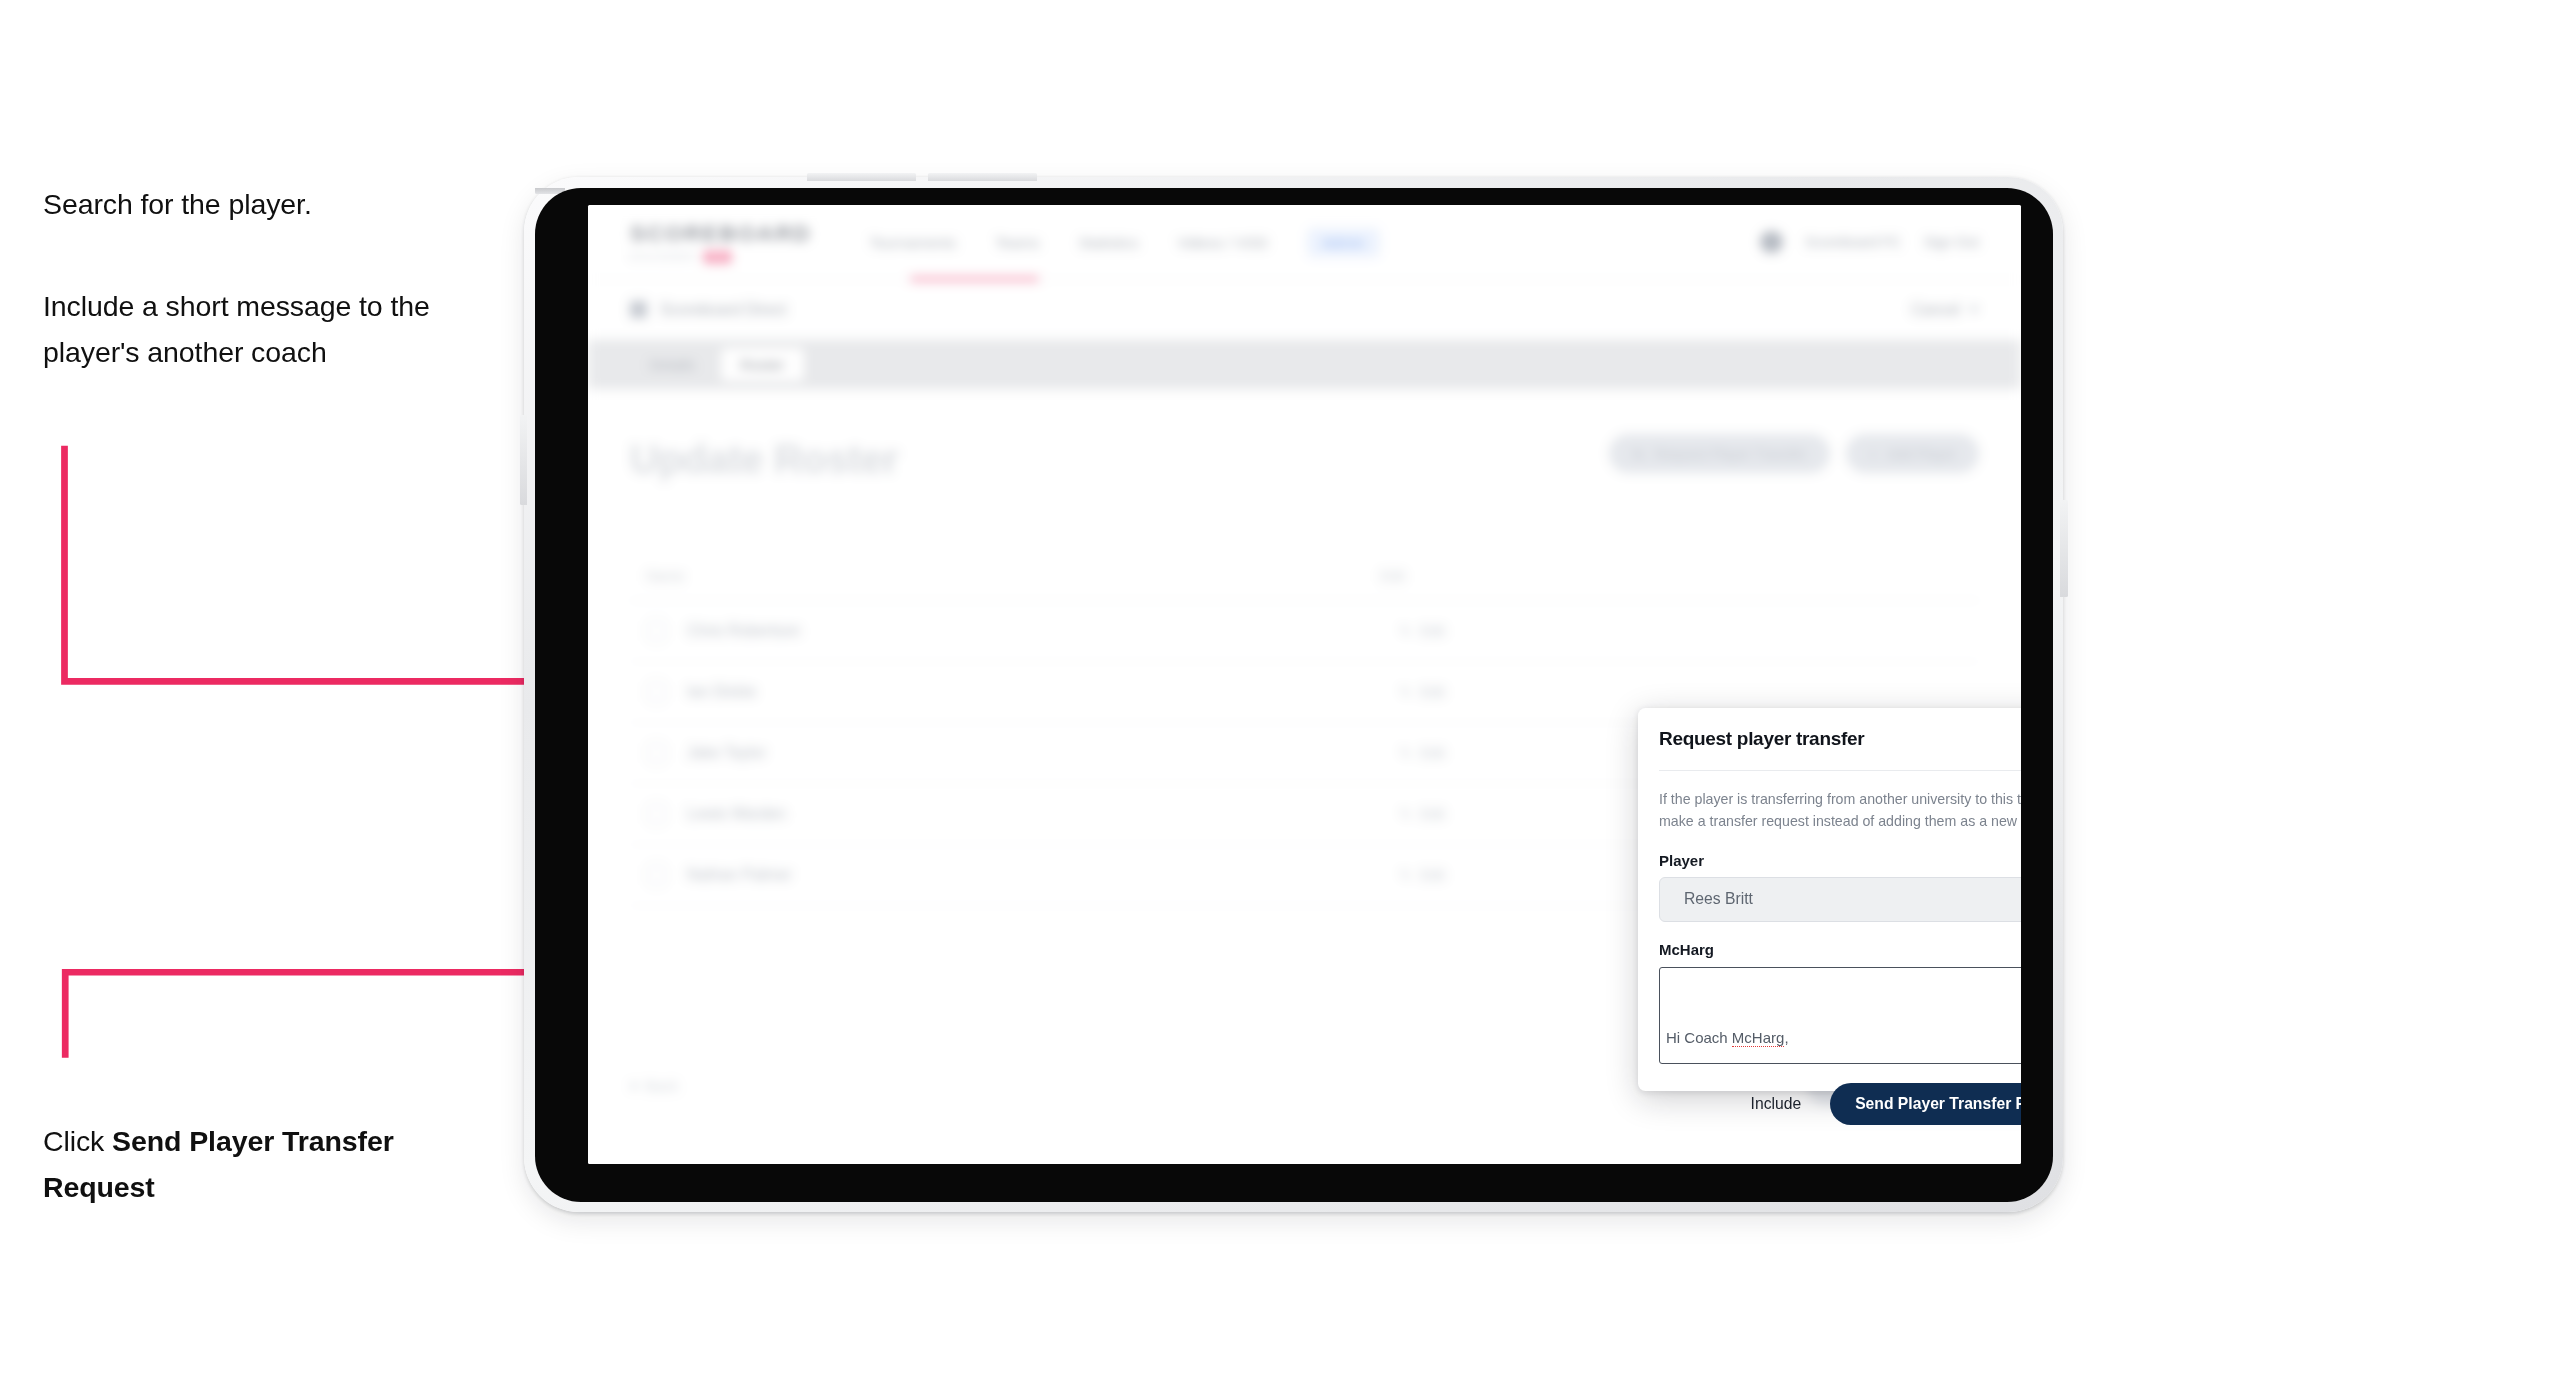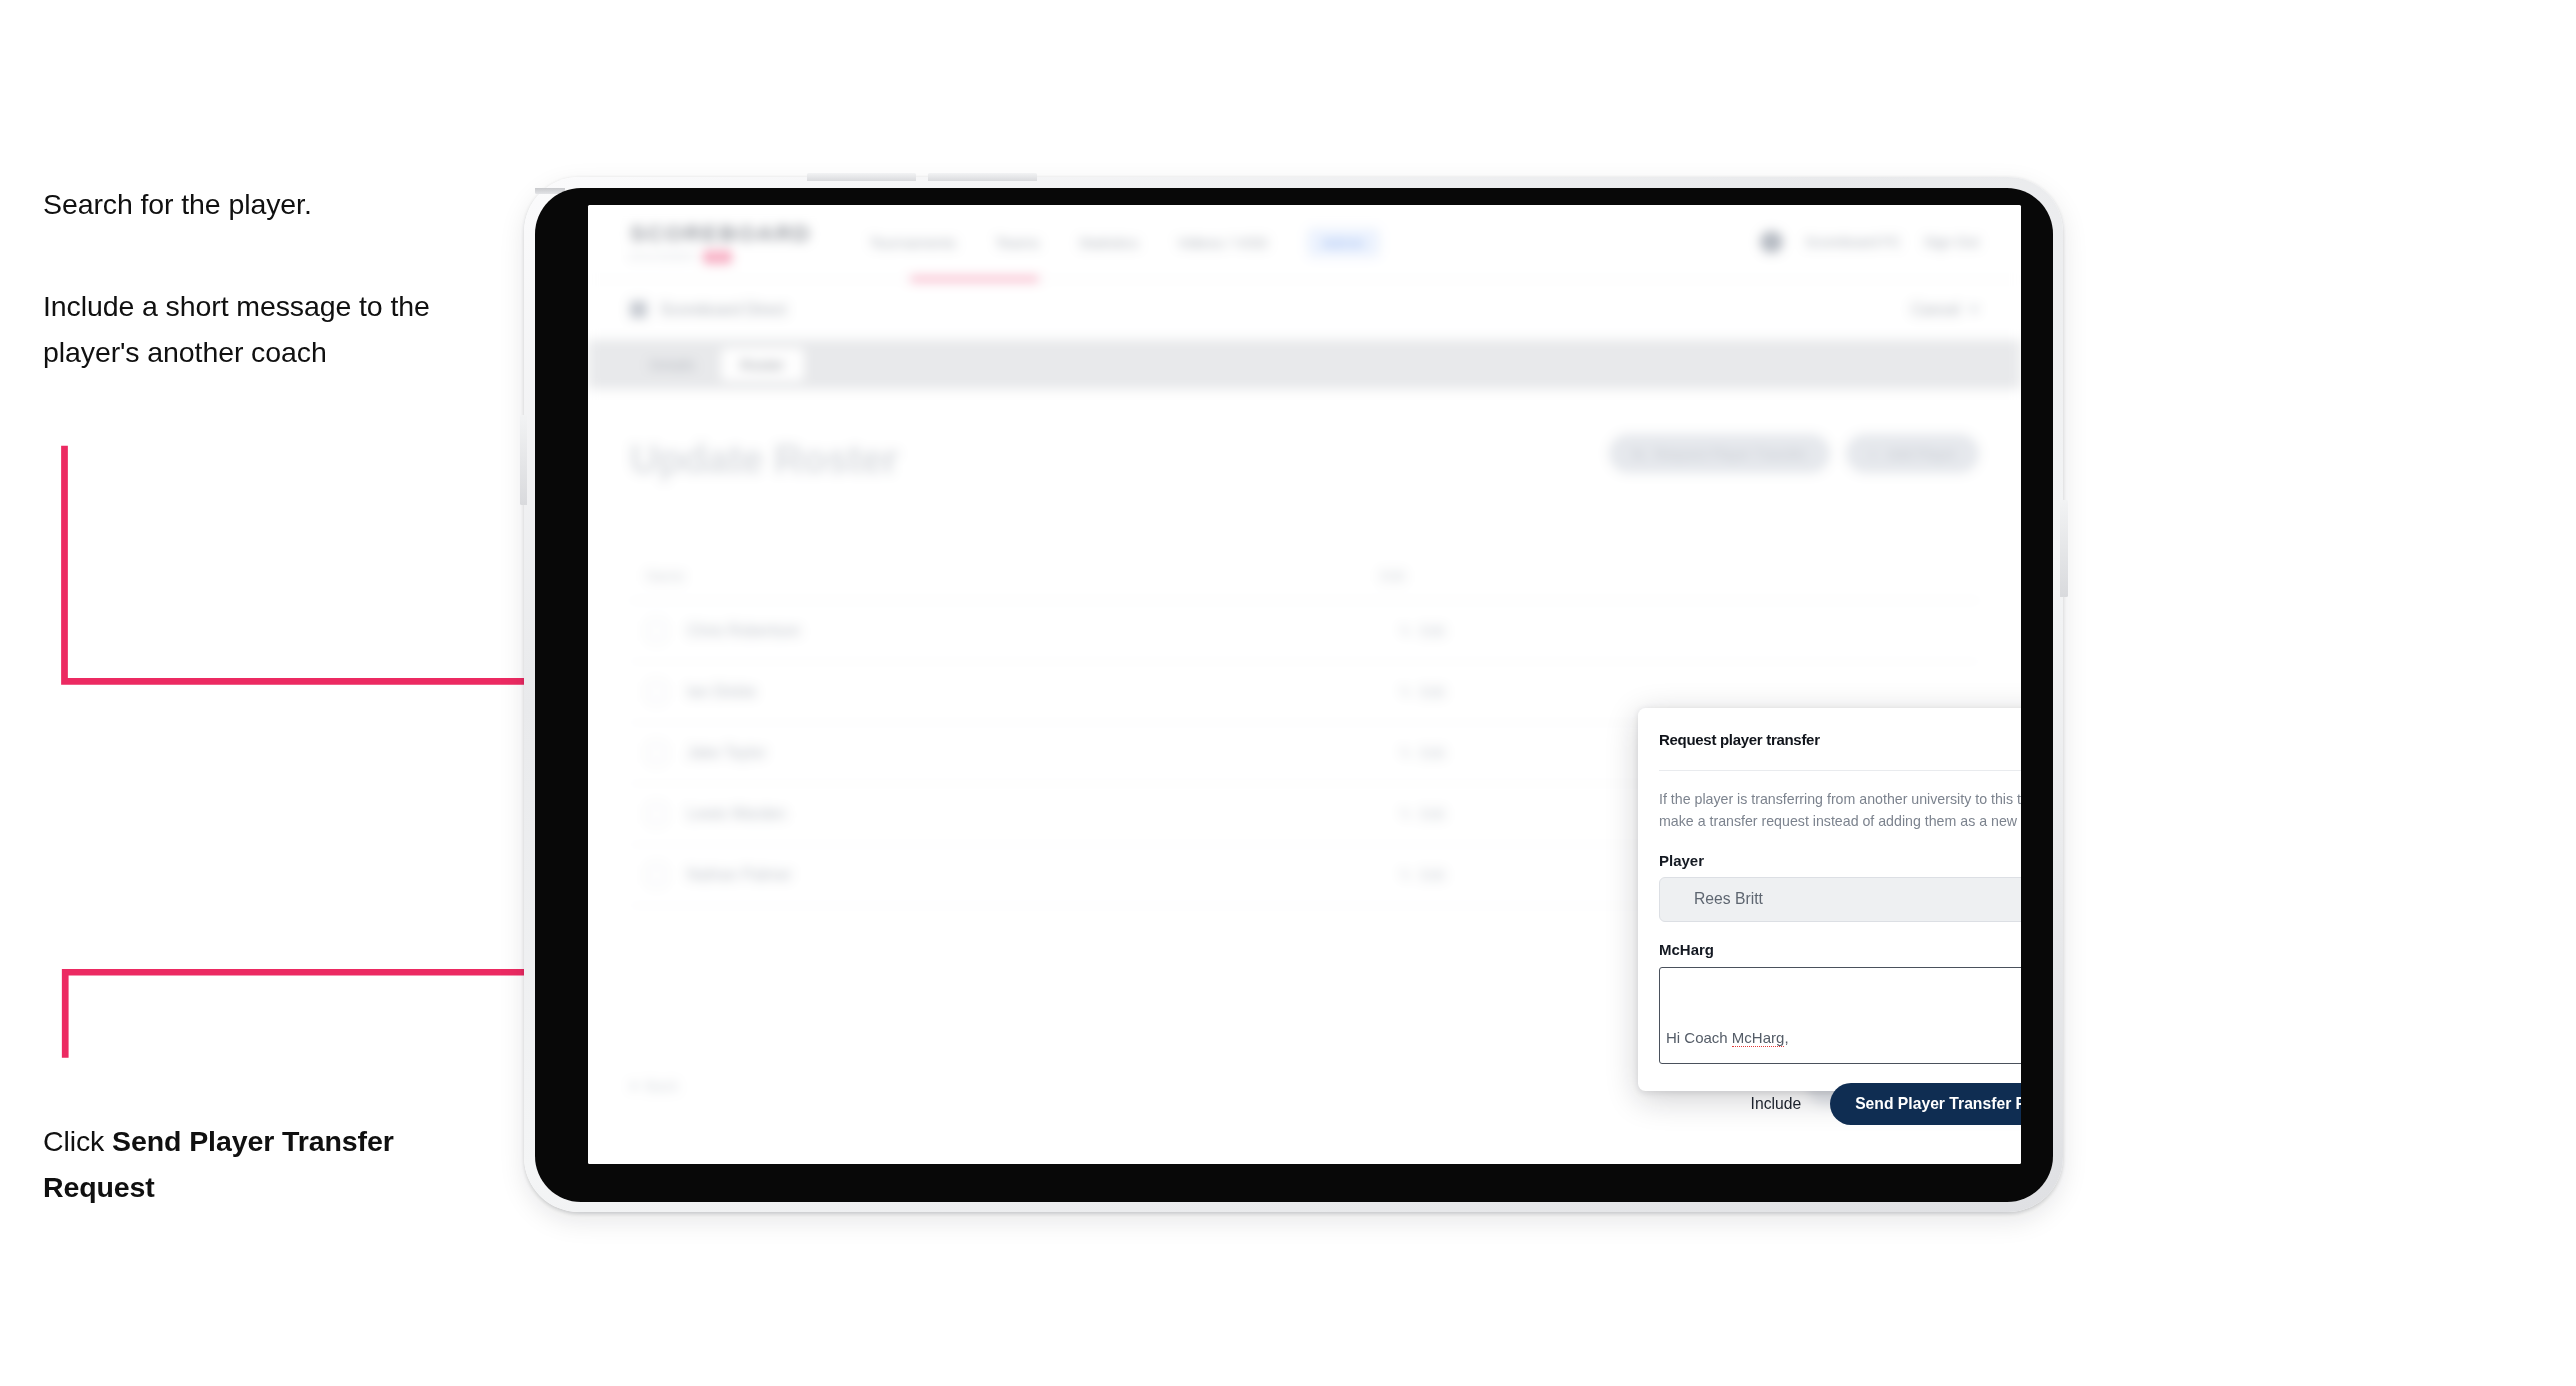--- a/index.html
+++ b/index.html
@@ -165,31 +165,31 @@
     background: #ffffff;
     border-radius: 7.5px;
     box-shadow: 0 7.5px 33px rgba(18,22,30,.20), 0 1.5px 6px rgba(18,22,30,.10);
     padding: 0 21px;
   }
   #modal-head {
     height: 63px;
     display: flex; align-items: center;
     border-bottom: 0.7px solid #e9ebee;
   }
-  #modal-title { font-size: 15px; font-weight: 800; color: #10141b; letter-spacing: -0.3px; }
+  #modal-title { font-size: 19px; font-weight: 800; color: #10141b; letter-spacing: -0.3px; }
   #modal-body { padding-top: 18px; }
   #modal-desc { font-size: 14.2px; line-height: 1.52; color: #7c838e; }
   .field-label { font-size: 15px; font-weight: 700; color: #141922; margin: 19.5px 0 8.2px; }
   #player-input {
     width: 100%; height: 45px;
     background: #eef0f2;
     border: 0.7px solid #dcdfe4; border-radius: 6px;
     font-family: "Liberation Sans", sans-serif;
     font-size: 15.7px; color: #5e6671;
-    padding: 0 34px;
+    padding: 0 24px;
   }
   #message-input {
     width: 100%; height: 97px;
     background: #ffffff;
     border: 0.7px solid #4a515c; border-radius: 3px;
     font-family: "Liberation Sans", sans-serif;
     font-size: 15px; line-height: 1.64; color: #545c67;
     padding: 9px 6px;
     resize: none; overflow: hidden;
     white-space: pre-line;

